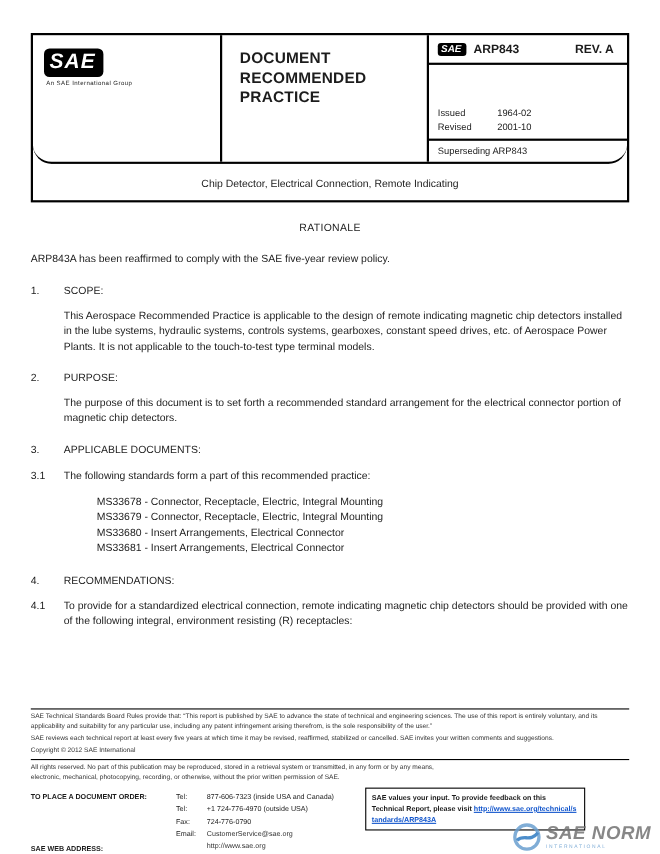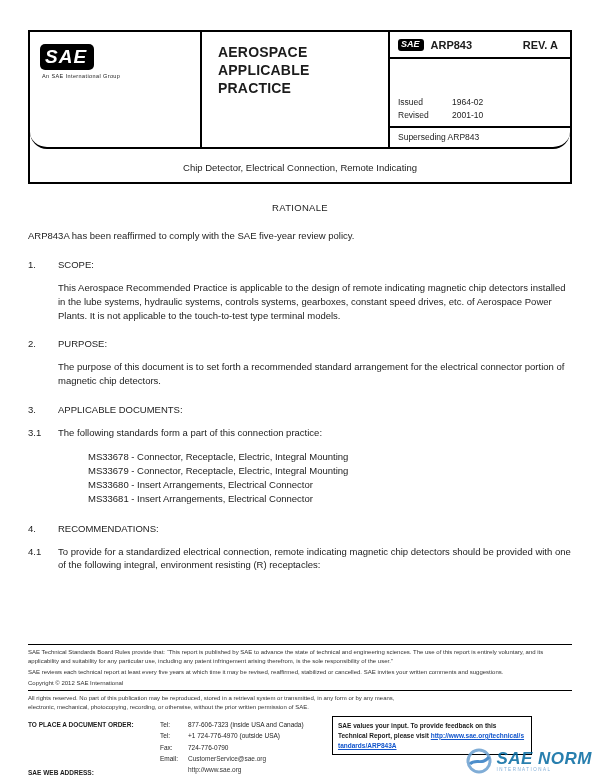--- a/index.html
+++ b/index.html
@@ -74,39 +74,39 @@
   .feedback-box { position:absolute; left:304px; top:72px; width:200px;
                   border:1.5px solid #000; padding:4px 5px; font-size:6.5px;
                   font-weight:bold; line-height:1.5; background:#fff; }
   .feedback-box .link { font-weight:bold; word-break:break-all; }
 
   
   .watermark { position:absolute; right:8px; bottom:2px; display:flex; align-items:center;
                gap:4px; opacity:0.85; }
   .wm-icon { width:26px; height:26px; }
   .wm-text-wrap { line-height:1; }
-  .wm-main { font-size:17px; font-weight:bold; font-style:italic; color:#0369a1; letter-spacing:0.5px; }
+  .wm-main { font-size:17px; font-weight:bold; font-style:italic; color:#737373; letter-spacing:0.5px; }
   .wm-sub { font-size:4.5px; color:#6a9fd0; letter-spacing:1.5px; margin-top:1px; }
 </style>
 </head>
 <body>
 
 <div class="page">
 
   <div class="hdr-table">
     <div class="hdr">
 
       <div class="hdr-left">
         <div class="logo-row">
           <span class="sae-box">SAE</span>
         </div>
         <div class="tagline">An SAE International Group</div>
       </div>
 
-      <div class="hdr-mid">AEROSPACE APPLICABLE PRACTICE</div>
+      <div class="hdr-mid">DOCUMENT RECOMMENDED PRACTICE</div>
 
       <div class="hdr-right">
         <div class="docid">
           <span class="sae-box-sm">SAE</span>
           <span>ARP843</span>
           <span class="rev">REV. A</span>
         </div>
         <div class="dates">
           <div class="date-row">
             <span class="date-label">Issued</span>
@@ -138,21 +138,21 @@
     <span>PURPOSE:</span>
   </div>
   <div class="para sec-body">The purpose of this document is to set forth a recommended standard arrangement for the electrical connector portion of magnetic chip detectors.</div>
 
   <div class="sec-head">
     <span class="sec-num">3.</span>
     <span>APPLICABLE DOCUMENTS:</span>
   </div>
   <div class="sub-row">
     <span class="sub-num">3.1</span>
-    <span class="sub-text">The following standards form a part of this connection practice:</span>
+    <span class="sub-text">The following standards form a part of this recommended practice:</span>
   </div>
   <div class="doc-list">
     <div>MS33678 - Connector, Receptacle, Electric, Integral Mounting</div>
     <div>MS33679 - Connector, Receptacle, Electric, Integral Mounting</div>
     <div>MS33680 - Insert Arrangements, Electrical Connector</div>
     <div>MS33681 - Insert Arrangements, Electrical Connector</div>
   </div>
 
   <div class="sec-head">
     <span class="sec-num">4.</span>

